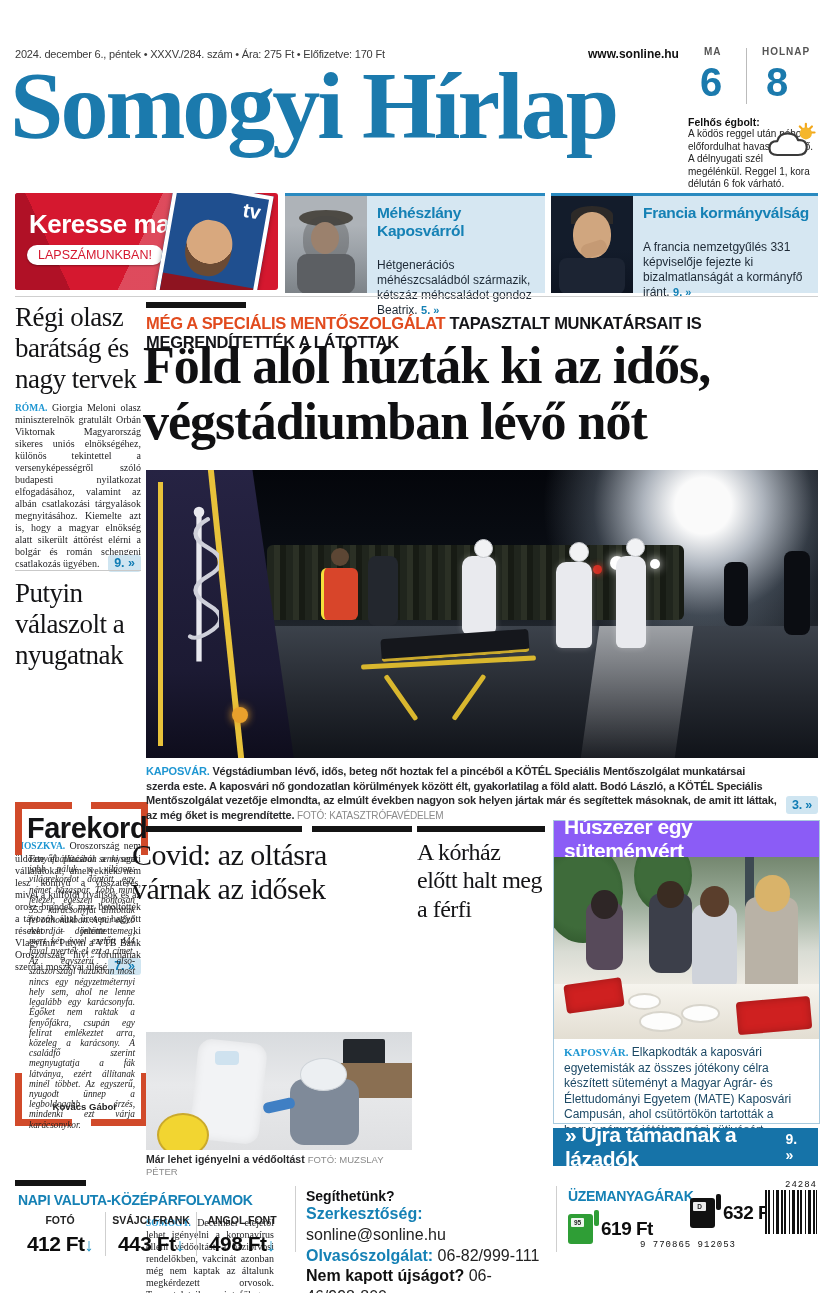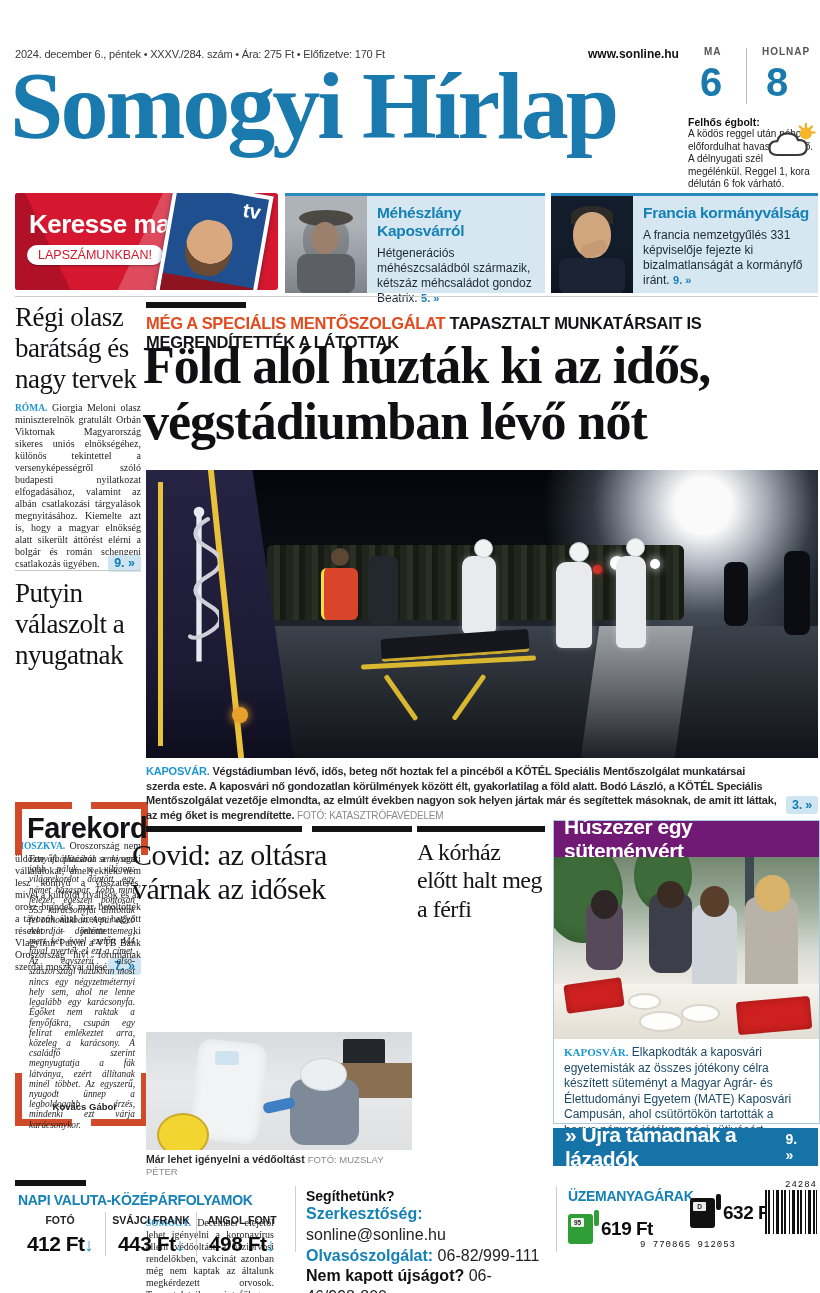--- a/index.html
+++ b/index.html
@@ -28,21 +28,21 @@
   .mag{width:92px;height:112px;background:#1f4f8f;border:4px solid #fff;transform:rotate(10deg);
        box-shadow:0 2px 5px rgba(0,0,0,.4);overflow:hidden;}
   .mag-logo{color:#fff;font-weight:bold;font-size:20px;line-height:1;}
   .mag-face{position:absolute;left:18px;top:30px;width:46px;height:56px;border-radius:45%;
             background:radial-gradient(circle at 50% 35%,#d8a87e 0 55%,#6b4a33 56%);}
   .mag-band{position:absolute;left:0;bottom:0;width:100%;height:22px;background:#8e1420;}
   .teaser{background:#d6e7f2;border-top:3px solid #2a8ac0;}
   .teaser-photo{position:absolute;left:0;top:0;width:82px;height:100%;}
   .teaser-txt{position:absolute;left:92px;top:8px;right:8px;}
   .teaser-title{color:#1581b5;font-weight:bold;font-size:15.5px;letter-spacing:-0.3px;}
-  .teaser-body{font-size:12px;color:#1d2935;line-height:1.25;margin-top:6px;}
+  .teaser-body{font-size:12px;color:#1d2935;line-height:1.25;margin-top:18px;}
   .inline-ref{color:#1581b5;font-weight:bold;font-size:11px;}
   .photo-bee{background:linear-gradient(180deg,#aeb3b8 0 30%,#9aa0a6 60%,#7d8388 100%);overflow:hidden;}
   .bee-hat{position:absolute;left:14px;top:14px;width:54px;height:16px;border-radius:50%;background:#4d4a44;}
   .bee-face{position:absolute;left:26px;top:26px;width:28px;height:32px;border-radius:50%;background:#c9a183;}
   .bee-veil{position:absolute;left:18px;top:20px;width:46px;height:48px;border-radius:45%;background:rgba(70,70,70,.35);}
   .bee-body{position:absolute;left:12px;top:58px;width:58px;height:40px;border-radius:10px;background:#5c5f63;}
   .photo-macron{background:linear-gradient(180deg,#131c2b 0 55%,#0d1421 100%);overflow:hidden;}
   .mac-face{position:absolute;left:22px;top:16px;width:38px;height:46px;border-radius:48%;background:#d0a67f;}
   .mac-hair{position:absolute;left:20px;top:10px;width:42px;height:18px;border-radius:50% 50% 0 0;background:#2d2a28;}
   .mac-hand{position:absolute;left:30px;top:46px;width:26px;height:14px;border-radius:6px;background:#c59a74;transform:rotate(-18deg);}
@@ -105,21 +105,21 @@
   .vax-nurse{position:absolute;left:18%;top:8%;width:26%;height:86%;border-radius:14px;background:#f2f3f5;transform:rotate(6deg);box-shadow:inset 0 0 10px rgba(0,0,0,.08);}
   .vax-mask{position:absolute;left:26%;top:16%;width:9%;height:12%;border-radius:4px;background:#cfe2ef;}
   .vax-patient{position:absolute;left:54%;top:40%;width:26%;height:56%;border-radius:14px;background:#7f8a99;}
   .vax-cap{position:absolute;left:58%;top:22%;width:17%;height:26%;border-radius:50%;background:#eceff2;border:1px solid #cfd4d9;}
   .vax-glove{position:absolute;left:44%;top:58%;width:12%;height:9%;border-radius:5px;background:#3f7fc4;transform:rotate(-12deg);}
   .vax-sticker{position:absolute;left:4%;bottom:-6%;width:18%;height:34%;border-radius:50%;background:#f2d531;border:2px solid #caa92c;}
   .subcap{font-size:10.5px;font-weight:bold;color:#2a2a2c;}
   .subcap .cap-credit{font-size:9.5px;}
   
   .cookie-box{border:1px solid #a9cade;background:#fff;}
-  .cookie-band{background:#701a75;color:#fff;font-weight:bold;font-size:21px;letter-spacing:-0.5px;
+  .cookie-band{background:#8b5cf6;color:#fff;font-weight:bold;font-size:21px;letter-spacing:-0.5px;
                display:flex;align-items:center;padding:0 10px;}
   .photo-cookie{background:linear-gradient(180deg,#74876f 0,#9fb09e 28%,#d9dcd4 52%,#efece4 72%,#f4f1ea 100%);overflow:hidden;}
   .ck-green{position:absolute;border-radius:50%;background:radial-gradient(circle,#3e6b3a 0 55%,#2c5129 100%);}
   .ck-mullion{position:absolute;top:0;width:9px;height:55%;background:#3d4a52;}
   .ck-table{position:absolute;left:0;bottom:0;width:100%;height:30%;background:linear-gradient(180deg,#f6f4ee,#e3ded2);}
   .ck-tray{position:absolute;background:#cf2020;border-radius:4px;box-shadow:inset 0 0 8px rgba(0,0,0,.25);}
   .ck-plate{position:absolute;border-radius:50%;background:#fdfdfc;border:2px solid #d8d5cc;}
   .ck-person{position:absolute;border-radius:12px;}
   .ck-hair{position:absolute;border-radius:50%;}
   .cookie-cap{font-size:12px;line-height:1.3;color:#1c4965;}

